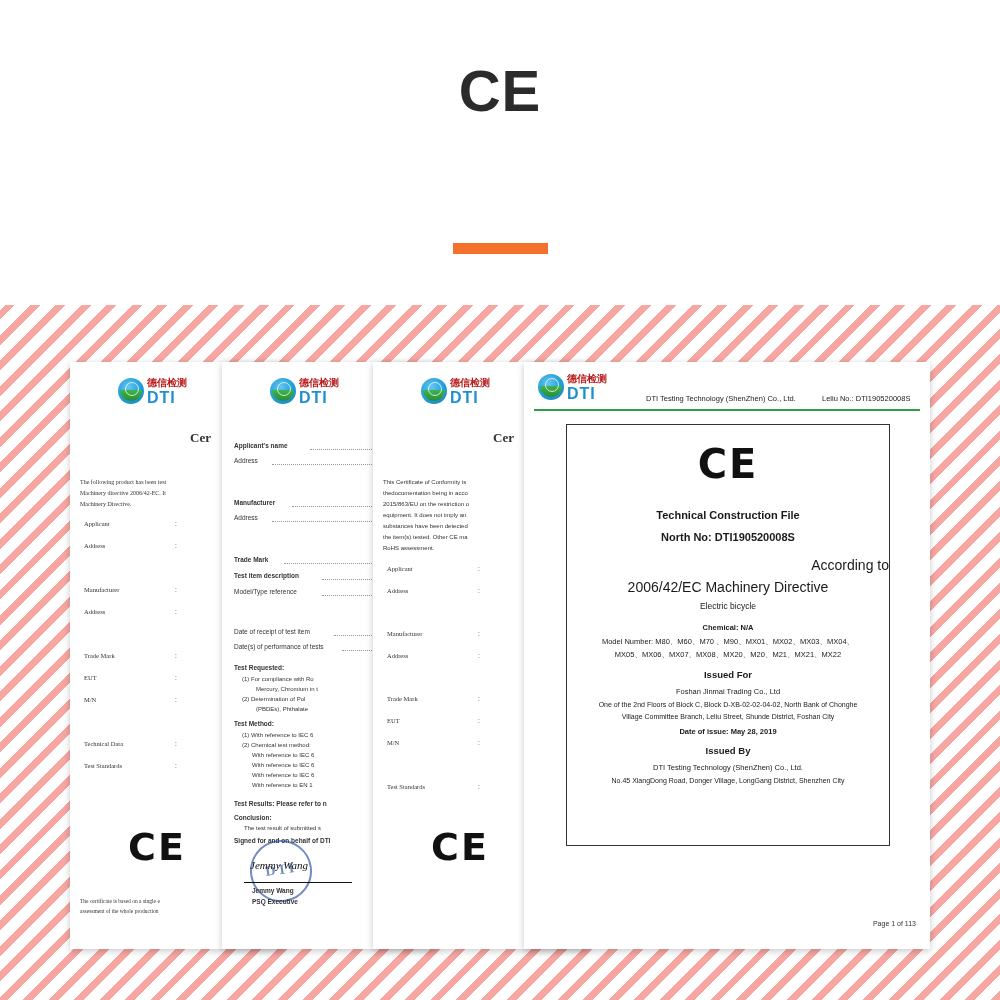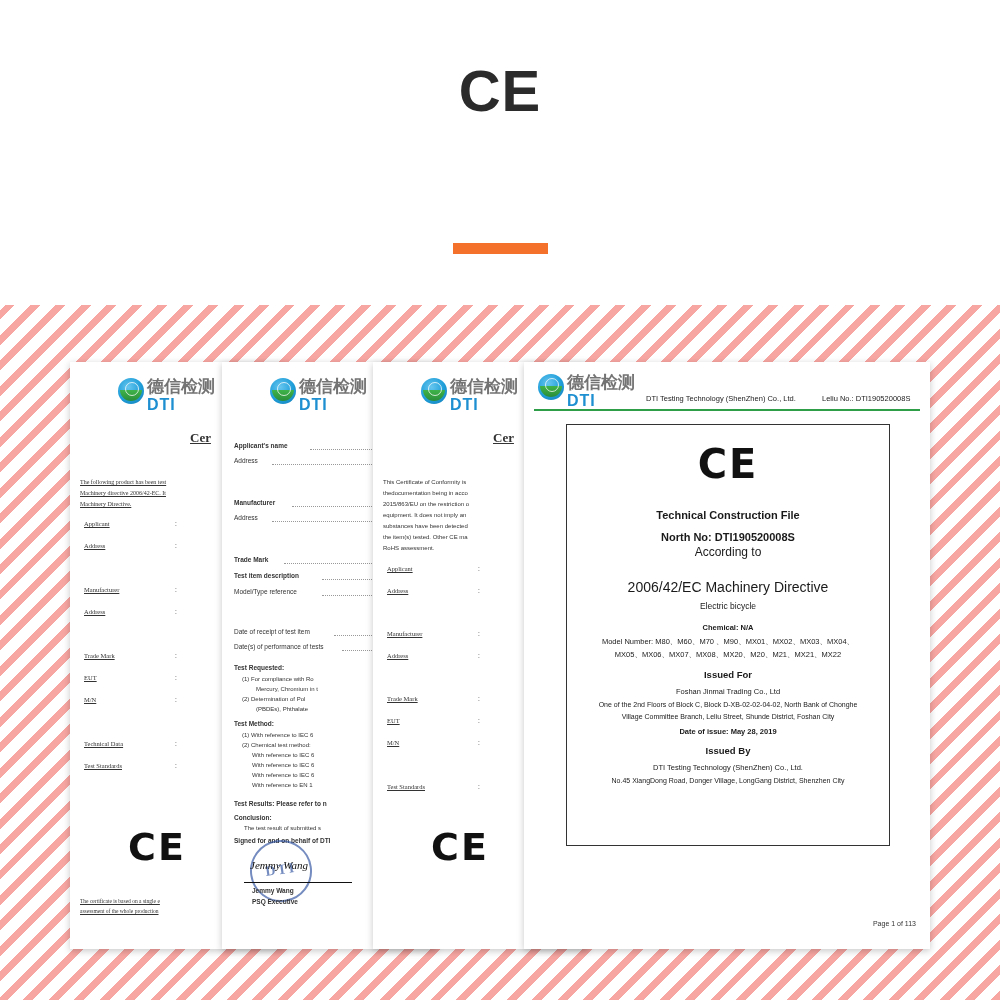--- a/index.html
+++ b/index.html
@@ -122,22 +122,22 @@
   .logo-globe::after {
     content: "";
     position: absolute;
     left: 7px; top: 4px;
     width: 12px; height: 12px;
     border: 1px solid rgba(255,255,255,0.75);
     border-radius: 50%;
   }
   .logo-text { margin-left: 3px; line-height: 1; }
   .logo-cn {
-    color: #737373;
-    font-size: 17px;
+    color: #b91c1c;
+    font-size: 10px;
     font-weight: bold;
     letter-spacing: 0px;
     white-space: nowrap;
   }
   .logo-dti {
     color: #1e8fd0;
     font-size: 16px;
     font-weight: bold;
     letter-spacing: 1px;
     margin-top: 2px;
@@ -235,21 +235,21 @@
     font-family: "Liberation Serif", serif;
   }
   .sig-name {
     position: absolute;
     font-family: "Liberation Serif", serif;
     font-style: italic;
     font-size: 11px;
     color: #111;
   }
   .small-b { font-weight: bold; }
-  .serif { font-family: "Liberation Serif", serif; text-decoration: underline; }
+  .serif { font-family: "Liberation Serif", serif; }
 </style>
 </head>
 <body>
 
 <div id="page">
 
   <div class="header">
     <div class="title-line l1">CE</div>
     <div class="accent-bar"></div>
   </div>
@@ -428,21 +428,21 @@
       <div class="s4-hdr-txt" style="left:122px; top:32px;">DTI Testing Technology (ShenZhen) Co., Ltd.</div>
       <div class="s4-hdr-txt" style="left:298px; top:32px;">Leliu No.: DTI190520008S</div>
       <div class="s4-header-line"></div>
 
       <div class="s4-box">
         <div class="s4-ce">CE</div>
 
         <div class="s4-row bold" style="top:84px; font-size:11px;">Technical Construction File</div>
         <div class="s4-row bold" style="top:106px; font-size:11px;">North No: DTI190520008S</div>
 
-        <div class="s4-row" style="top:120px; font-size:12px;">According to</div>
+        <div class="s4-row" style="top:132px; font-size:14px;text-align:right;">According to</div>
         <div class="s4-row" style="top:154px; font-size:14px;">2006/42/EC Machinery Directive</div>
         <div class="s4-row" style="top:176px; font-size:8.5px;">Electric bicycle</div>
 
         <div class="s4-row bold" style="top:198px; font-size:7.5px;">Chemical: N/A</div>
         <div class="s4-row" style="top:212px; font-size:7.5px;">Model Number: M80、M60、M70 、M90、MX01、MX02、MX03、MX04、</div>
         <div class="s4-row" style="top:225px; font-size:7.5px;">MX05、MX06、MX07、MX08、MX20、M20、M21、MX21、MX22</div>
 
         <div class="s4-row bold" style="top:244px; font-size:9.5px;">Issued For</div>
         <div class="s4-row" style="top:262px; font-size:7.5px;">Foshan Jinmai Trading Co., Ltd</div>
         <div class="s4-row" style="top:276px; font-size:7px;">One of the 2nd Floors of Block C, Block D-XB-02-02-04-02, North Bank of Chonghe</div>

